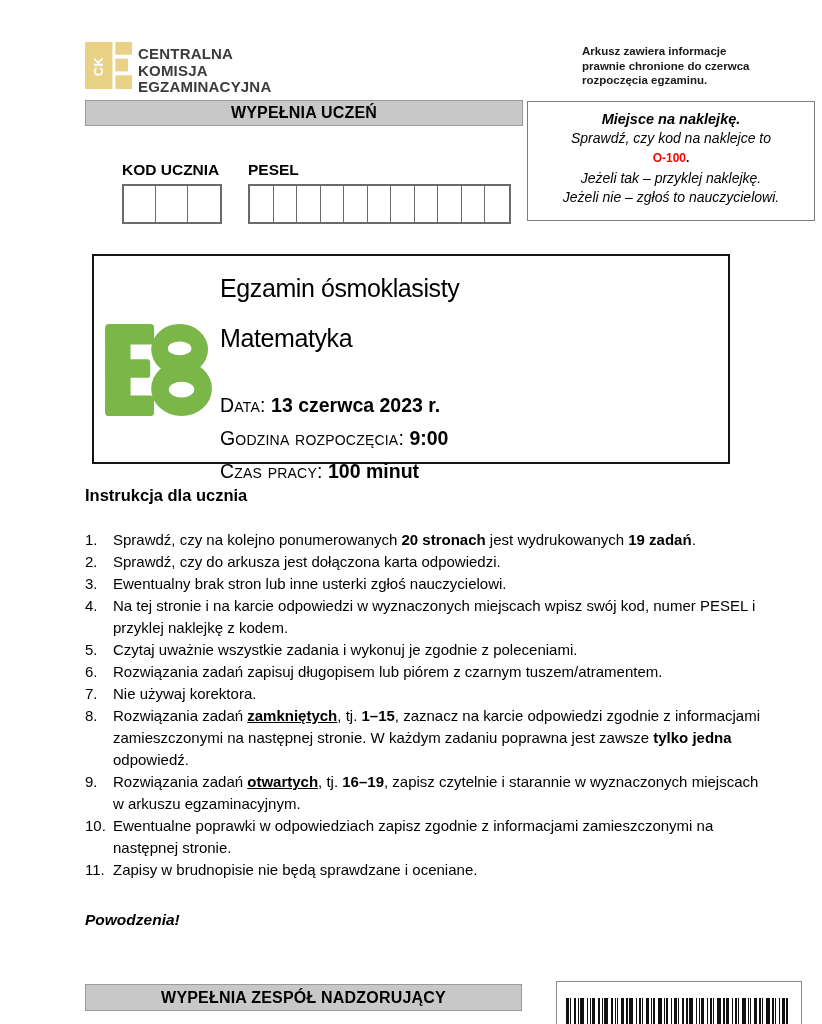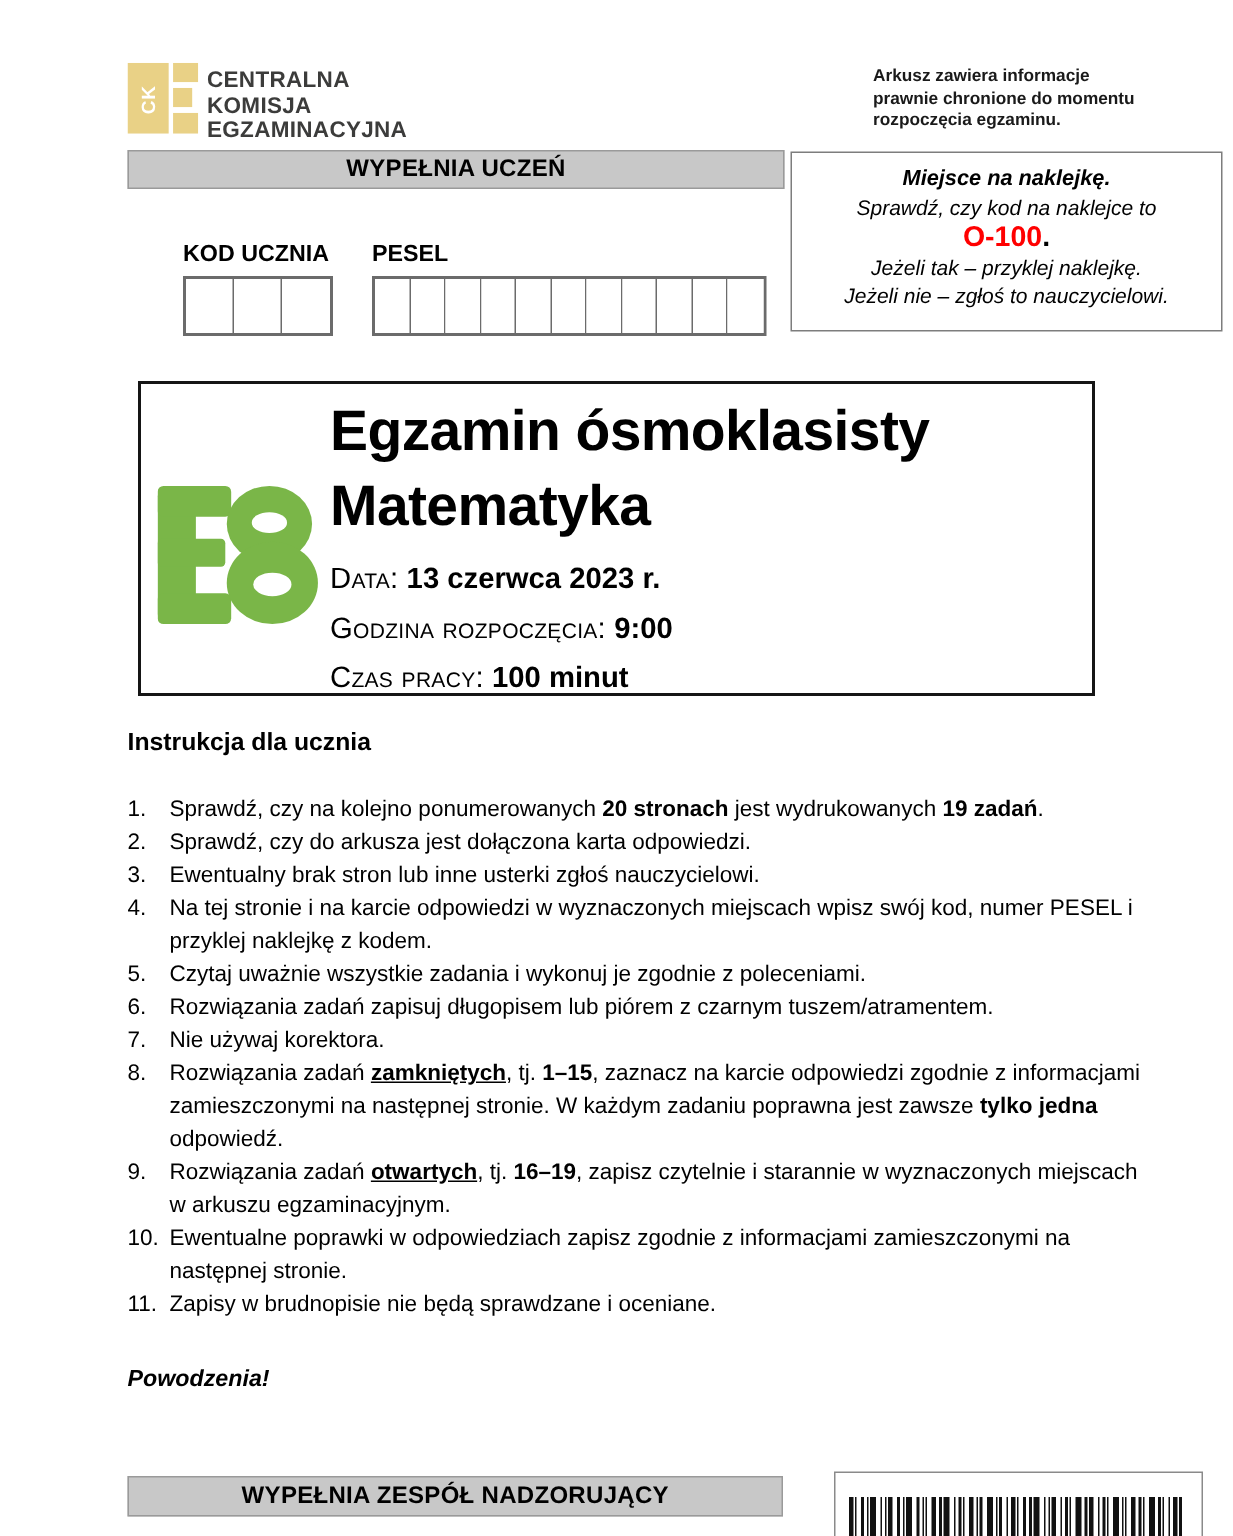--- a/index.html
+++ b/index.html
@@ -31,41 +31,41 @@
        display:flex;align-items:center;justify-content:center;
        font-weight:bold;font-size:16px;letter-spacing:0.2px;}
   .bar-student{left:85px;top:100px;width:438px;height:26px;}
   .bar-footer{left:85px;top:984px;width:437px;height:27px;}
 
   
   .sticker-box{position:absolute;left:527px;top:101px;width:288px;height:120px;
                border:1px solid #7d7d7d;background:#fff;text-align:center;
                font-style:italic;font-size:14px;line-height:19px;padding-top:8px;}
   .s-title{font-weight:bold;font-size:14.5px;}
-  .s-code{font-style:normal;font-weight:bold;font-size:19px;line-height:21px;}
+  .s-code{font-style:normal;font-weight:bold;font-size:12px;line-height:21px;}
   .s-code .code{color:var(--code-red);}
 
   
   .field-group{position:absolute;text-align:left;}
   .kod{left:122px;top:161px;width:100px;}
   .pesel{left:248px;top:161px;width:263px;}
   .f-label{font-weight:bold;font-size:15.5px;margin-bottom:5px;}
   .cells{display:flex;border:2px solid #6b6b6b;background:#fff;}
   .cell{height:36px;border-right:1px solid #6b6b6b;background:#fff;}
   .cell:last-child{border-right:none;}
   .kod .cell{width:32px;}
   .pesel .cell{width:23.5px;}
 
   
   .exam-box{position:absolute;left:92px;top:254px;width:638px;height:210px;
             border:2.5px solid #151515;background:#fff;}
   .e8{position:absolute;left:11px;top:64px;width:110px;height:100px;}
   .exam-text{position:absolute;left:126px;top:7px;}
-  .exam-title{font-size:38px;font-weight:bold;line-height:50px;letter-spacing:-0.4px;}
-  .exam-fields{margin-top:7px;font-size:19.5px;line-height:33px;}
+  .exam-title{font-size:25px;font-weight:normal;line-height:50px;letter-spacing:-0.4px;}
+  .exam-fields{margin-top:26px;font-size:19.5px;line-height:33px;}
   .f-name{font-variant:small-caps;letter-spacing:0.2px;}
   .f-val{font-weight:bold;}
 
   
   .instructions{position:absolute;left:85px;top:486px;width:679px;font-size:15px;}
   .instructions h2{font-size:16.5px;margin:0 0 24px 0;}
   .item{display:flex;line-height:22px;}
   .num{width:28px;flex:none;}
   .txt{flex:1;}
   .b{font-weight:bold;}
@@ -90,21 +90,21 @@
     <rect class="fill-y" x="31" y="35" width="17" height="14"></rect>
     <text class="cke-ck" transform="translate(14,26) rotate(-90)" text-anchor="middle">CK</text>
   </svg>
   <div class="org">
     <div>CENTRALNA</div>
     <div>KOMISJA</div>
     <div>EGZAMINACYJNA</div>
   </div>
   <div class="legal">
     <div>Arkusz zawiera informacje</div>
-    <div>prawnie chronione do momentu</div>
+    <div>prawnie chronione do czerwca</div>
     <div>rozpoczęcia egzaminu.</div>
   </div>
 
   <div class="bar bar-student">
     <span>WYPEŁNIA UCZEŃ</span>
   </div>
 
   <div class="sticker-box">
     <div class="s-title">Miejsce na naklejkę.</div>
     <div class="s-line">Sprawdź, czy kod na naklejce to</div>

